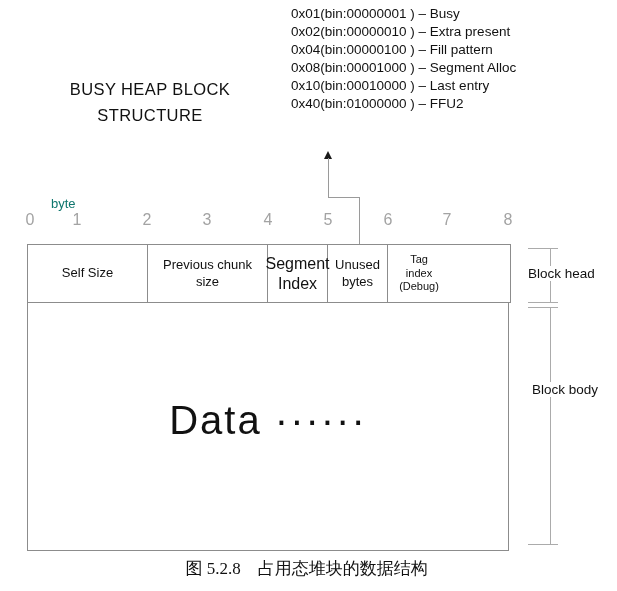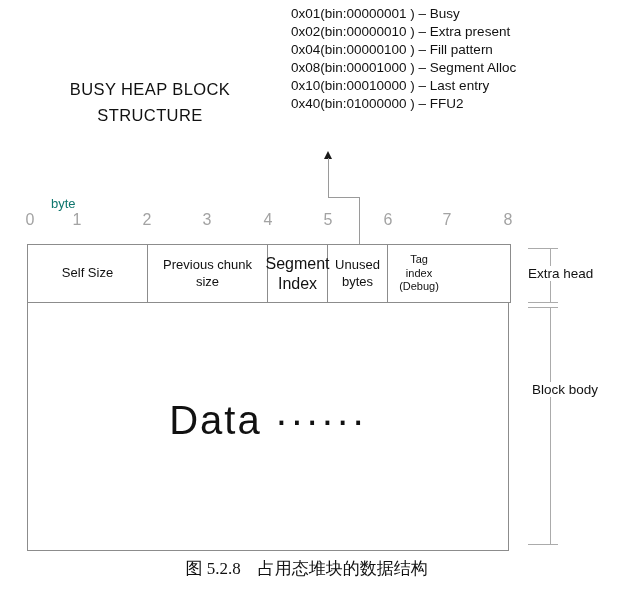--- a/index.html
+++ b/index.html
@@ -139,21 +139,21 @@
 index
 (Debug)</div>
   </div>
 
   <div class="body-rect"></div>
   <div class="data-text">Data ······</div>
 
   <div class="brk-line" style="left:528px;top:248px;width:30px;height:1px;"></div>
   <div class="brk-line" style="left:550px;top:248px;width:1px;height:55px;"></div>
   <div class="brk-line" style="left:528px;top:302px;width:30px;height:1px;"></div>
-  <div class="brk-label" style="left:527px;top:266px;">Extra head</div>
+  <div class="brk-label" style="left:527px;top:266px;">Block head</div>
 
   <div class="brk-line" style="left:528px;top:307px;width:30px;height:1px;"></div>
   <div class="brk-line" style="left:550px;top:307px;width:1px;height:237px;"></div>
   <div class="brk-line" style="left:528px;top:544px;width:30px;height:1px;"></div>
   <div class="brk-label" style="left:531px;top:382px;">Block body</div>
 
   <div class="caption">图 5.2.8　占用态堆块的数据结构</div>
 
 </div>
 

